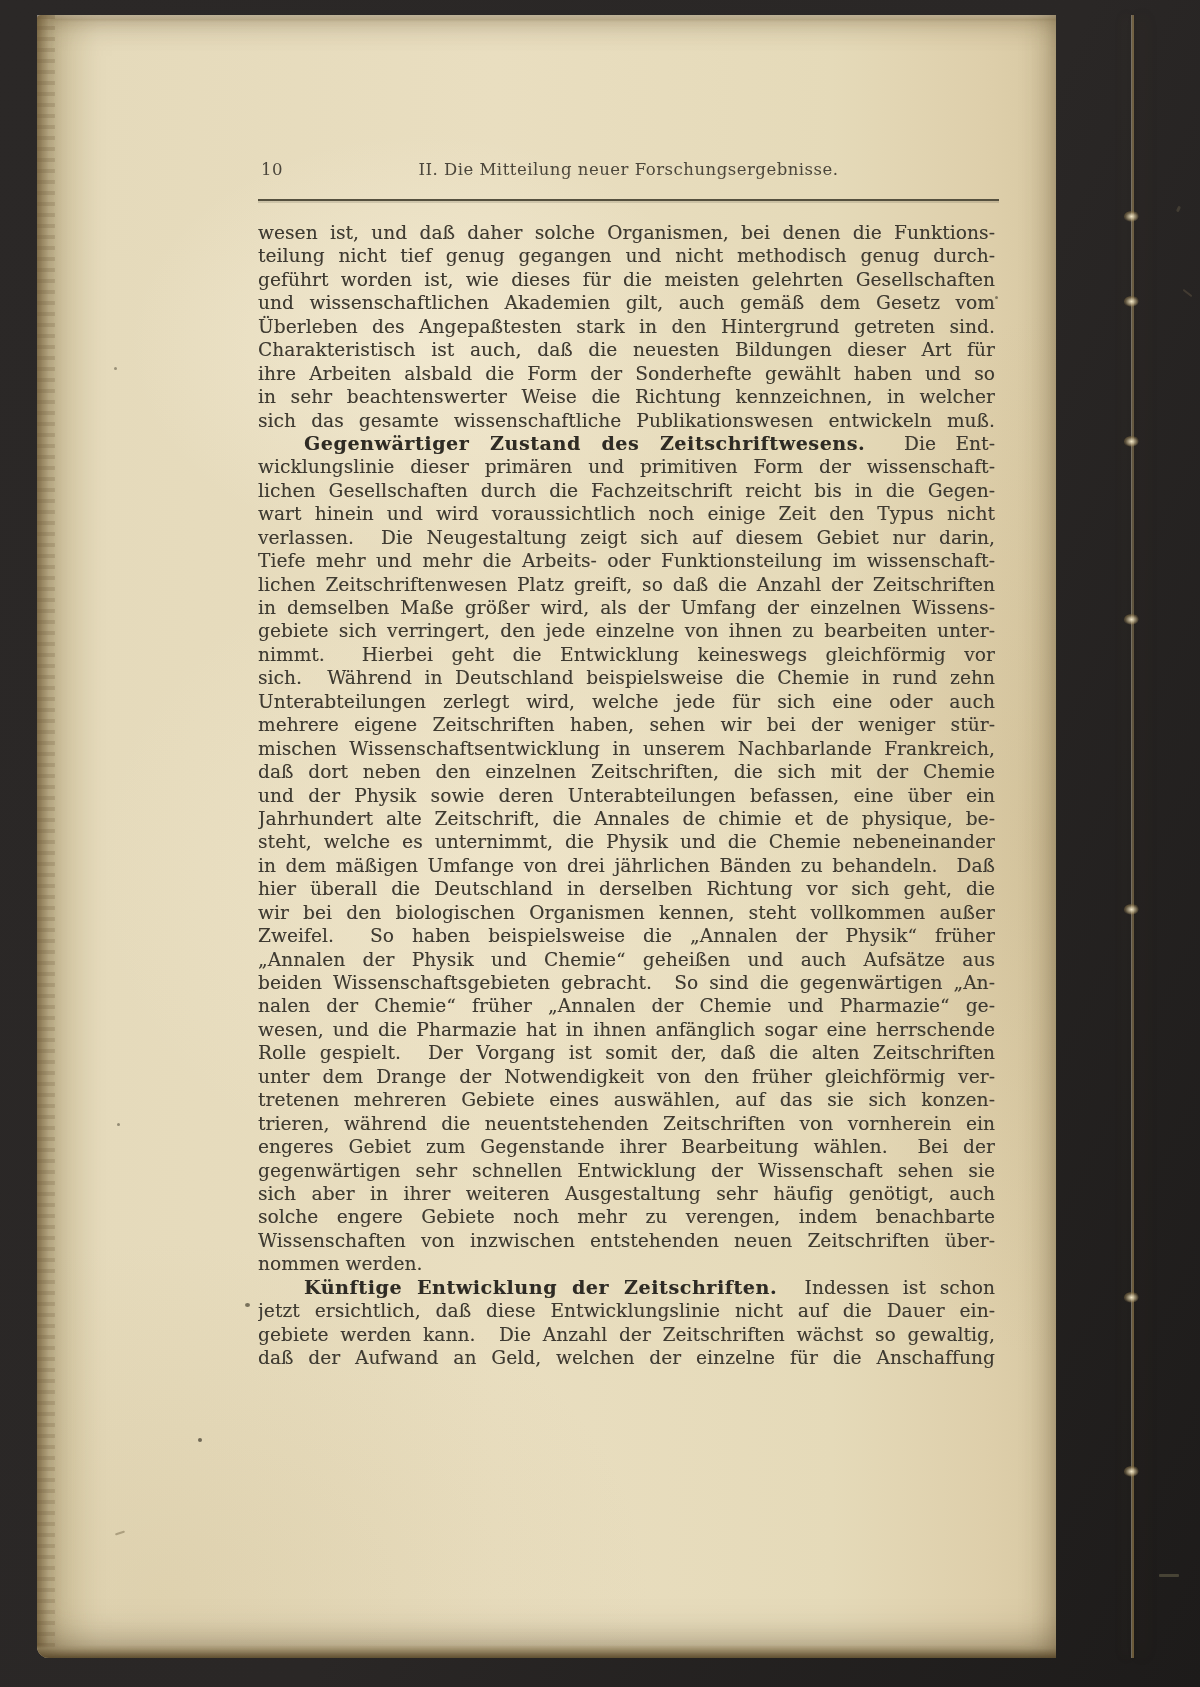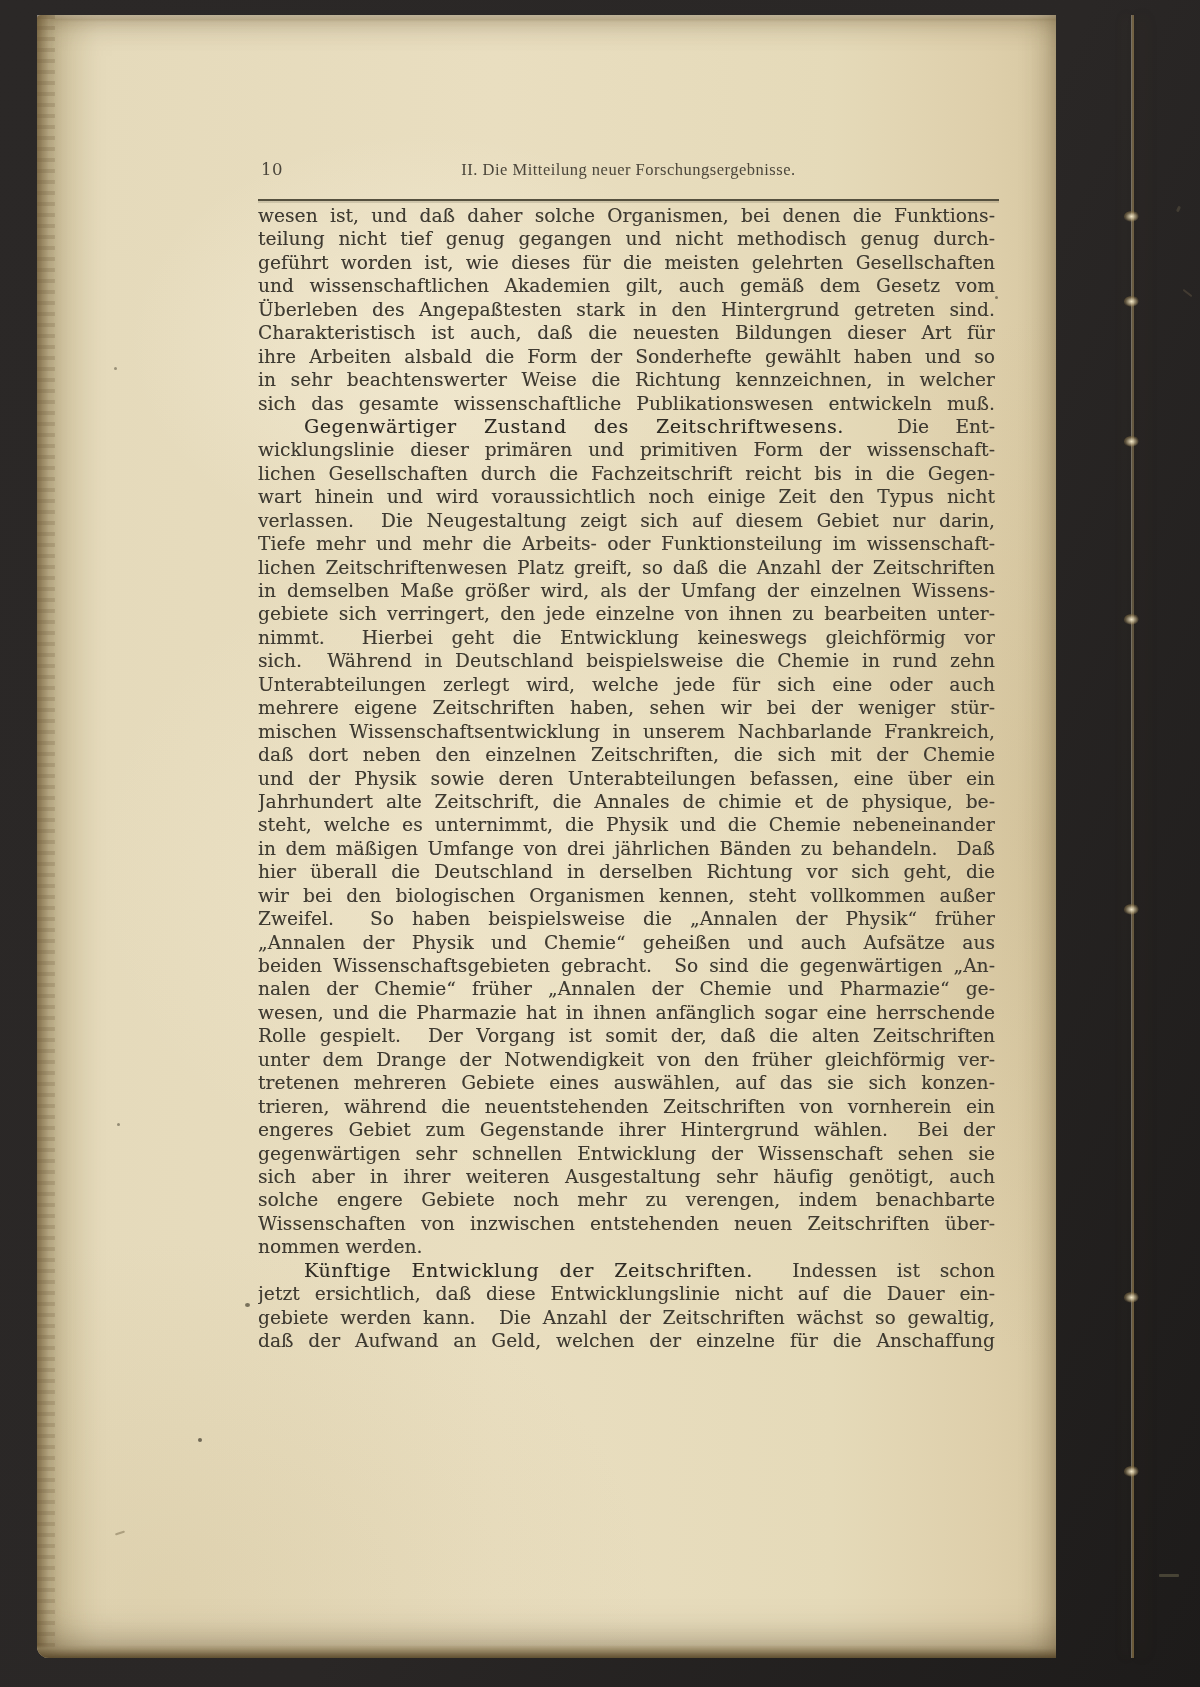--- a/index.html
+++ b/index.html
@@ -62,39 +62,39 @@
     background: radial-gradient(closest-side, #eee3c4, rgba(176,156,112,.5) 72%, rgba(176,156,112,0));
     box-shadow: inset 1px 1px 1px rgba(120,100,62,.45);
   }
   .speck { position: absolute; background: #5d5644; border-radius: 50%; pointer-events: none; }
 
   .running-head {
     position: absolute; left: 221px; top: 143px; width: 741px; height: 26px;
     color: #4b463b; font-size: 16.5px; letter-spacing: .5px;
   }
   .page-number { position: absolute; left: 3px; top: 2px; }
-  .running-title { position: absolute; left: 0; right: 0; top: 2px; text-align: center; font-family: Liberation Serif, serif; }
+  .running-title { position: absolute; left: 0; right: 0; top: 2px; text-align: center; }
   .head-rule {
     position: absolute; left: 221px; top: 184px; width: 741px; height: 2px;
     background: #55503e; box-shadow: 0 2px 0 rgba(85,80,62,.18);
   }
 
   .body-text {
-    position: absolute; left: 221px; top: 189px; width: 737px;
+    position: absolute; left: 221px; top: 206px; width: 737px;
     color: #3e3a31; font-size: 18.5px; letter-spacing: .1px;
     text-shadow: .3px .3px .3px rgba(62,58,49,.38);
   }
   .line {
     height: 23.45px; line-height: 23.45px; overflow: hidden;
     white-space: pre-wrap;
     text-align: justify; text-align-last: justify; text-justify: inter-word;
   }
   .line.short { text-align-last: left; }
   .line.indent { padding-left: 46px; }
-  .line b { font-weight: 400; font-size: 19px; letter-spacing: .6px; color: #2e2b24; margin-top: 7px; }
+  .line b { font-weight: 700; font-size: 19px; letter-spacing: .6px; color: #2e2b24; margin-top: 7px; }
 </style>
 </head>
 <body>
 
 <div class="page">
   <div class="edge-top"></div>
   <div class="edge-left"></div>
   <div class="edge-bottom"></div>
   <div class="crease"></div>
   <div class="right-fold"></div>
@@ -156,21 +156,21 @@
       <div class="line">wir bei den biologischen Organismen kennen, steht vollkommen außer</div>
       <div class="line">Zweifel.  So haben beispielsweise die „Annalen der Physik“ früher</div>
       <div class="line">„Annalen der Physik und Chemie“ geheißen und auch Aufsätze aus</div>
       <div class="line">beiden Wissenschaftsgebieten gebracht.  So sind die gegenwärtigen „An-</div>
       <div class="line">nalen der Chemie“ früher „Annalen der Chemie und Pharmazie“ ge-</div>
       <div class="line">wesen, und die Pharmazie hat in ihnen anfänglich sogar eine herrschende</div>
       <div class="line">Rolle gespielt.  Der Vorgang ist somit der, daß die alten Zeitschriften</div>
       <div class="line">unter dem Drange der Notwendigkeit von den früher gleichförmig ver-</div>
       <div class="line">tretenen mehreren Gebiete eines auswählen, auf das sie sich konzen-</div>
       <div class="line">trieren, während die neuentstehenden Zeitschriften von vornherein ein</div>
-      <div class="line">engeres Gebiet zum Gegenstande ihrer Hintergrund wählen.  Bei der</div>
+      <div class="line">engeres Gebiet zum Gegenstande ihrer Bearbeitung wählen.  Bei der</div>
       <div class="line">gegenwärtigen sehr schnellen Entwicklung der Wissenschaft sehen sie</div>
       <div class="line">sich aber in ihrer weiteren Ausgestaltung sehr häufig genötigt, auch</div>
       <div class="line">solche engere Gebiete noch mehr zu verengen, indem benachbarte</div>
       <div class="line">Wissenschaften von inzwischen entstehenden neuen Zeitschriften über-</div>
       <div class="line short">nommen werden.</div>
       <div class="line indent"><b>Künftige Entwicklung der Zeitschriften.</b>  Indessen ist schon</div>
       <div class="line">jetzt ersichtlich, daß diese Entwicklungslinie nicht auf die Dauer ein-</div>
       <div class="line">gebiete werden kann.  Die Anzahl der Zeitschriften wächst so gewaltig,</div>
       <div class="line">daß der Aufwand an Geld, welchen der einzelne für die Anschaffung</div>
     </div>

